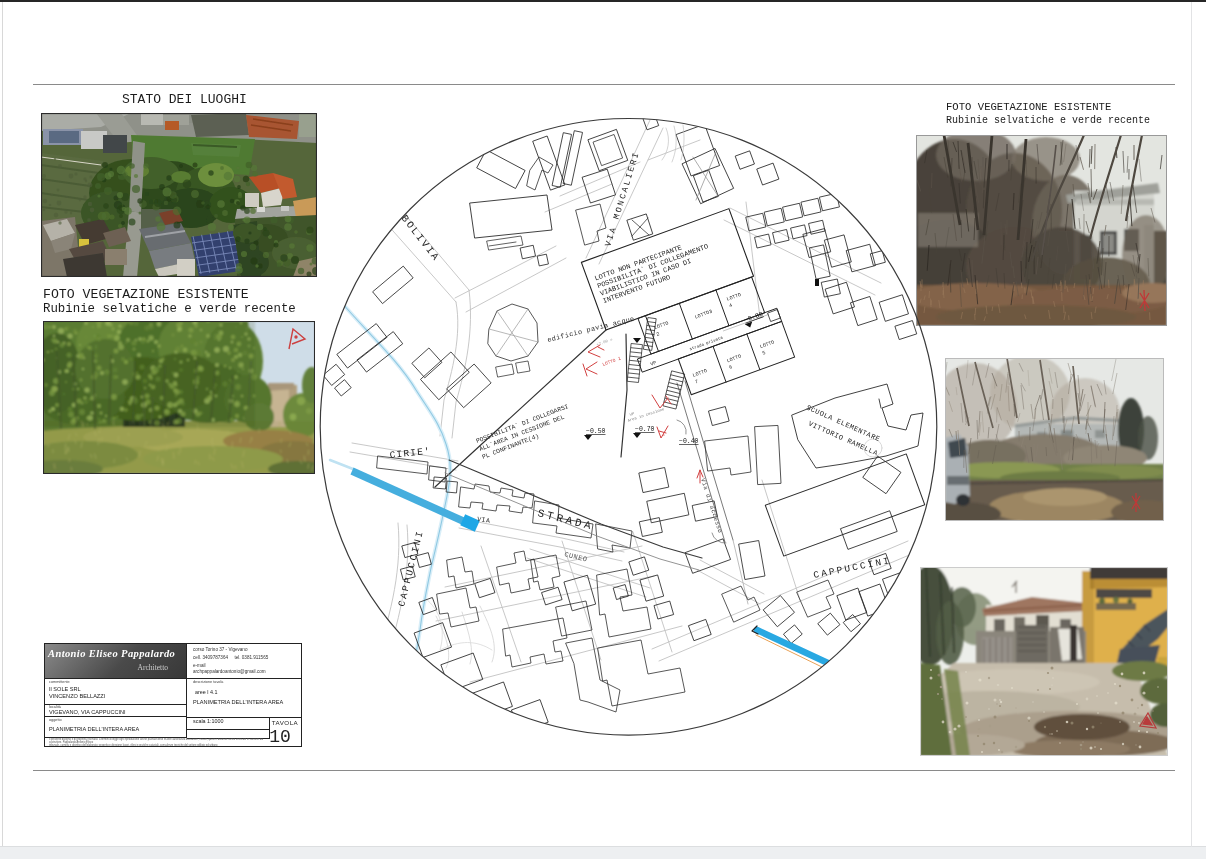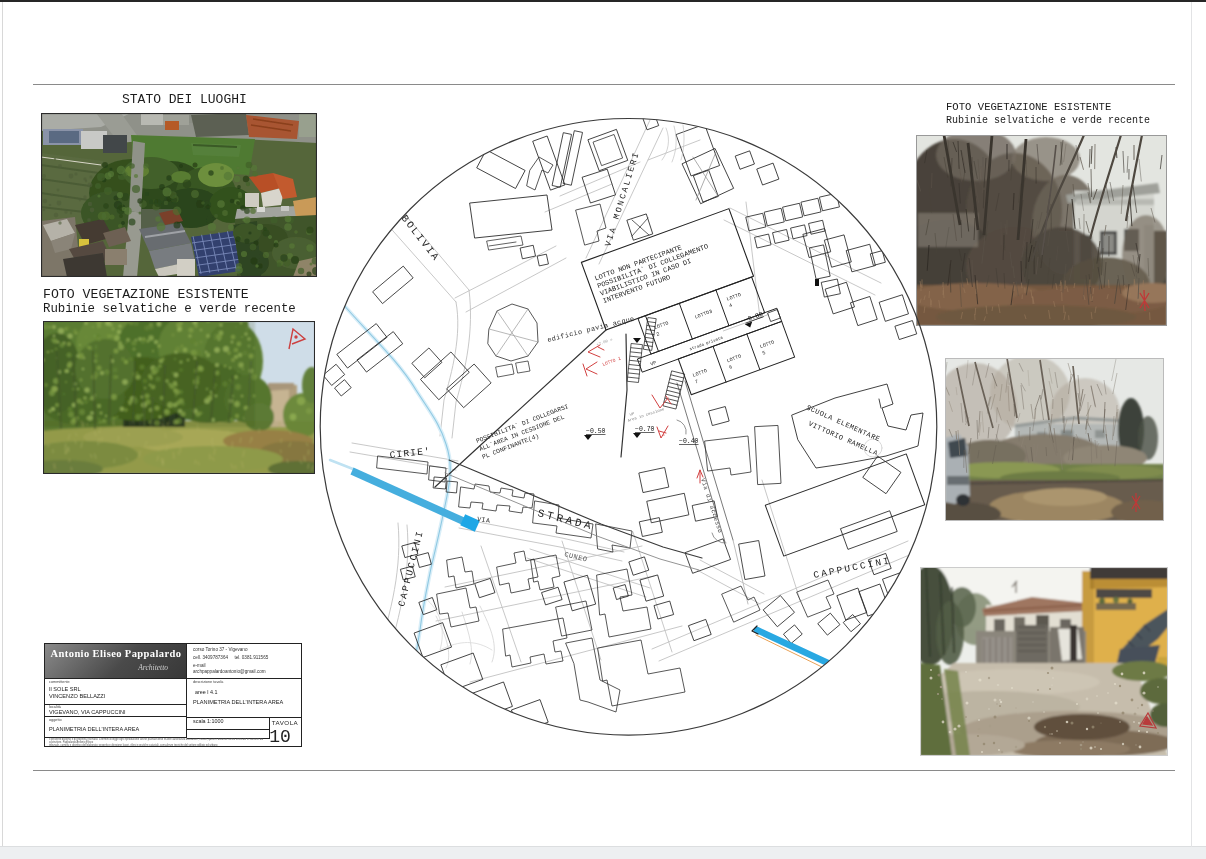--- a/index.html
+++ b/index.html
@@ -1310,22 +1310,22 @@
         <path d="M227,150 L232,158 L223,157 Z" fill="#b83c3c"></path>
       </g>
 <rect x="0.5" y="0.5" width="247" height="188" fill="none" stroke="#ccc" stroke-width="1"></rect>
 </svg>
   </div>
 
 <div class="abs" style="left:44px;top:643px;">
     <div style="position:relative;width:256px;height:102px;border:1.4px solid #222;background:#fff;font-family:'Liberation Sans',sans-serif;color:#222;">
 
 <div style="position:absolute;left:0;top:0;width:141px;height:34px;background:linear-gradient(135deg,#8a8a8a 0%,#4a4a4a 55%,#383838 100%);border-right:1px solid #222;border-bottom:1px solid #222;">
-  <div style="position:absolute;left:3px;top:4px;width:136px;color:#fff;font-family:'Liberation Serif',serif;font-weight:bold;font-size:10.5px;letter-spacing:0.4px;text-align:center;">Antonio Eliseo Pappalardo</div>
-  <div style="position:absolute;right:18px;top:19px;color:#cfcfcf;font-family:'Liberation Serif',serif;font-style:italic;font-size:7.5px;">Architetto</div>
+  <div style="position:absolute;left:3px;top:4px;width:136px;color:#fff;font-family:'Liberation Serif',serif;font-style:italic;font-weight:bold;font-size:10.5px;letter-spacing:0.4px;">Antonio Eliseo Pappalardo</div>
+  <div style="position:absolute;right:18px;top:19px;color:#cfcfcf;font-family:'Liberation Serif',serif;font-size:7.5px;">Architetto</div>
 </div>
 
 <div style="position:absolute;left:142px;top:0;width:114px;height:34px;border-bottom:1px solid #222;font-size:4.6px;color:#333;">
   <div style="margin:3px 0 0 6px;">corso Torino 37 - Vigevano</div>
   <div style="margin:3px 0 0 6px;">cell. 3409787364 &nbsp;&nbsp;&nbsp; tel. 0381.911565</div>
   <div style="margin:3px 0 0 6px;">e-mail</div>
   <div style="margin:1px 0 0 6px;">archpappalardoantonio@gmail.com</div>
 </div>
 
 <div style="position:absolute;left:0;top:35px;width:141px;height:25px;border-right:1px solid #222;border-bottom:1px solid #222;">

